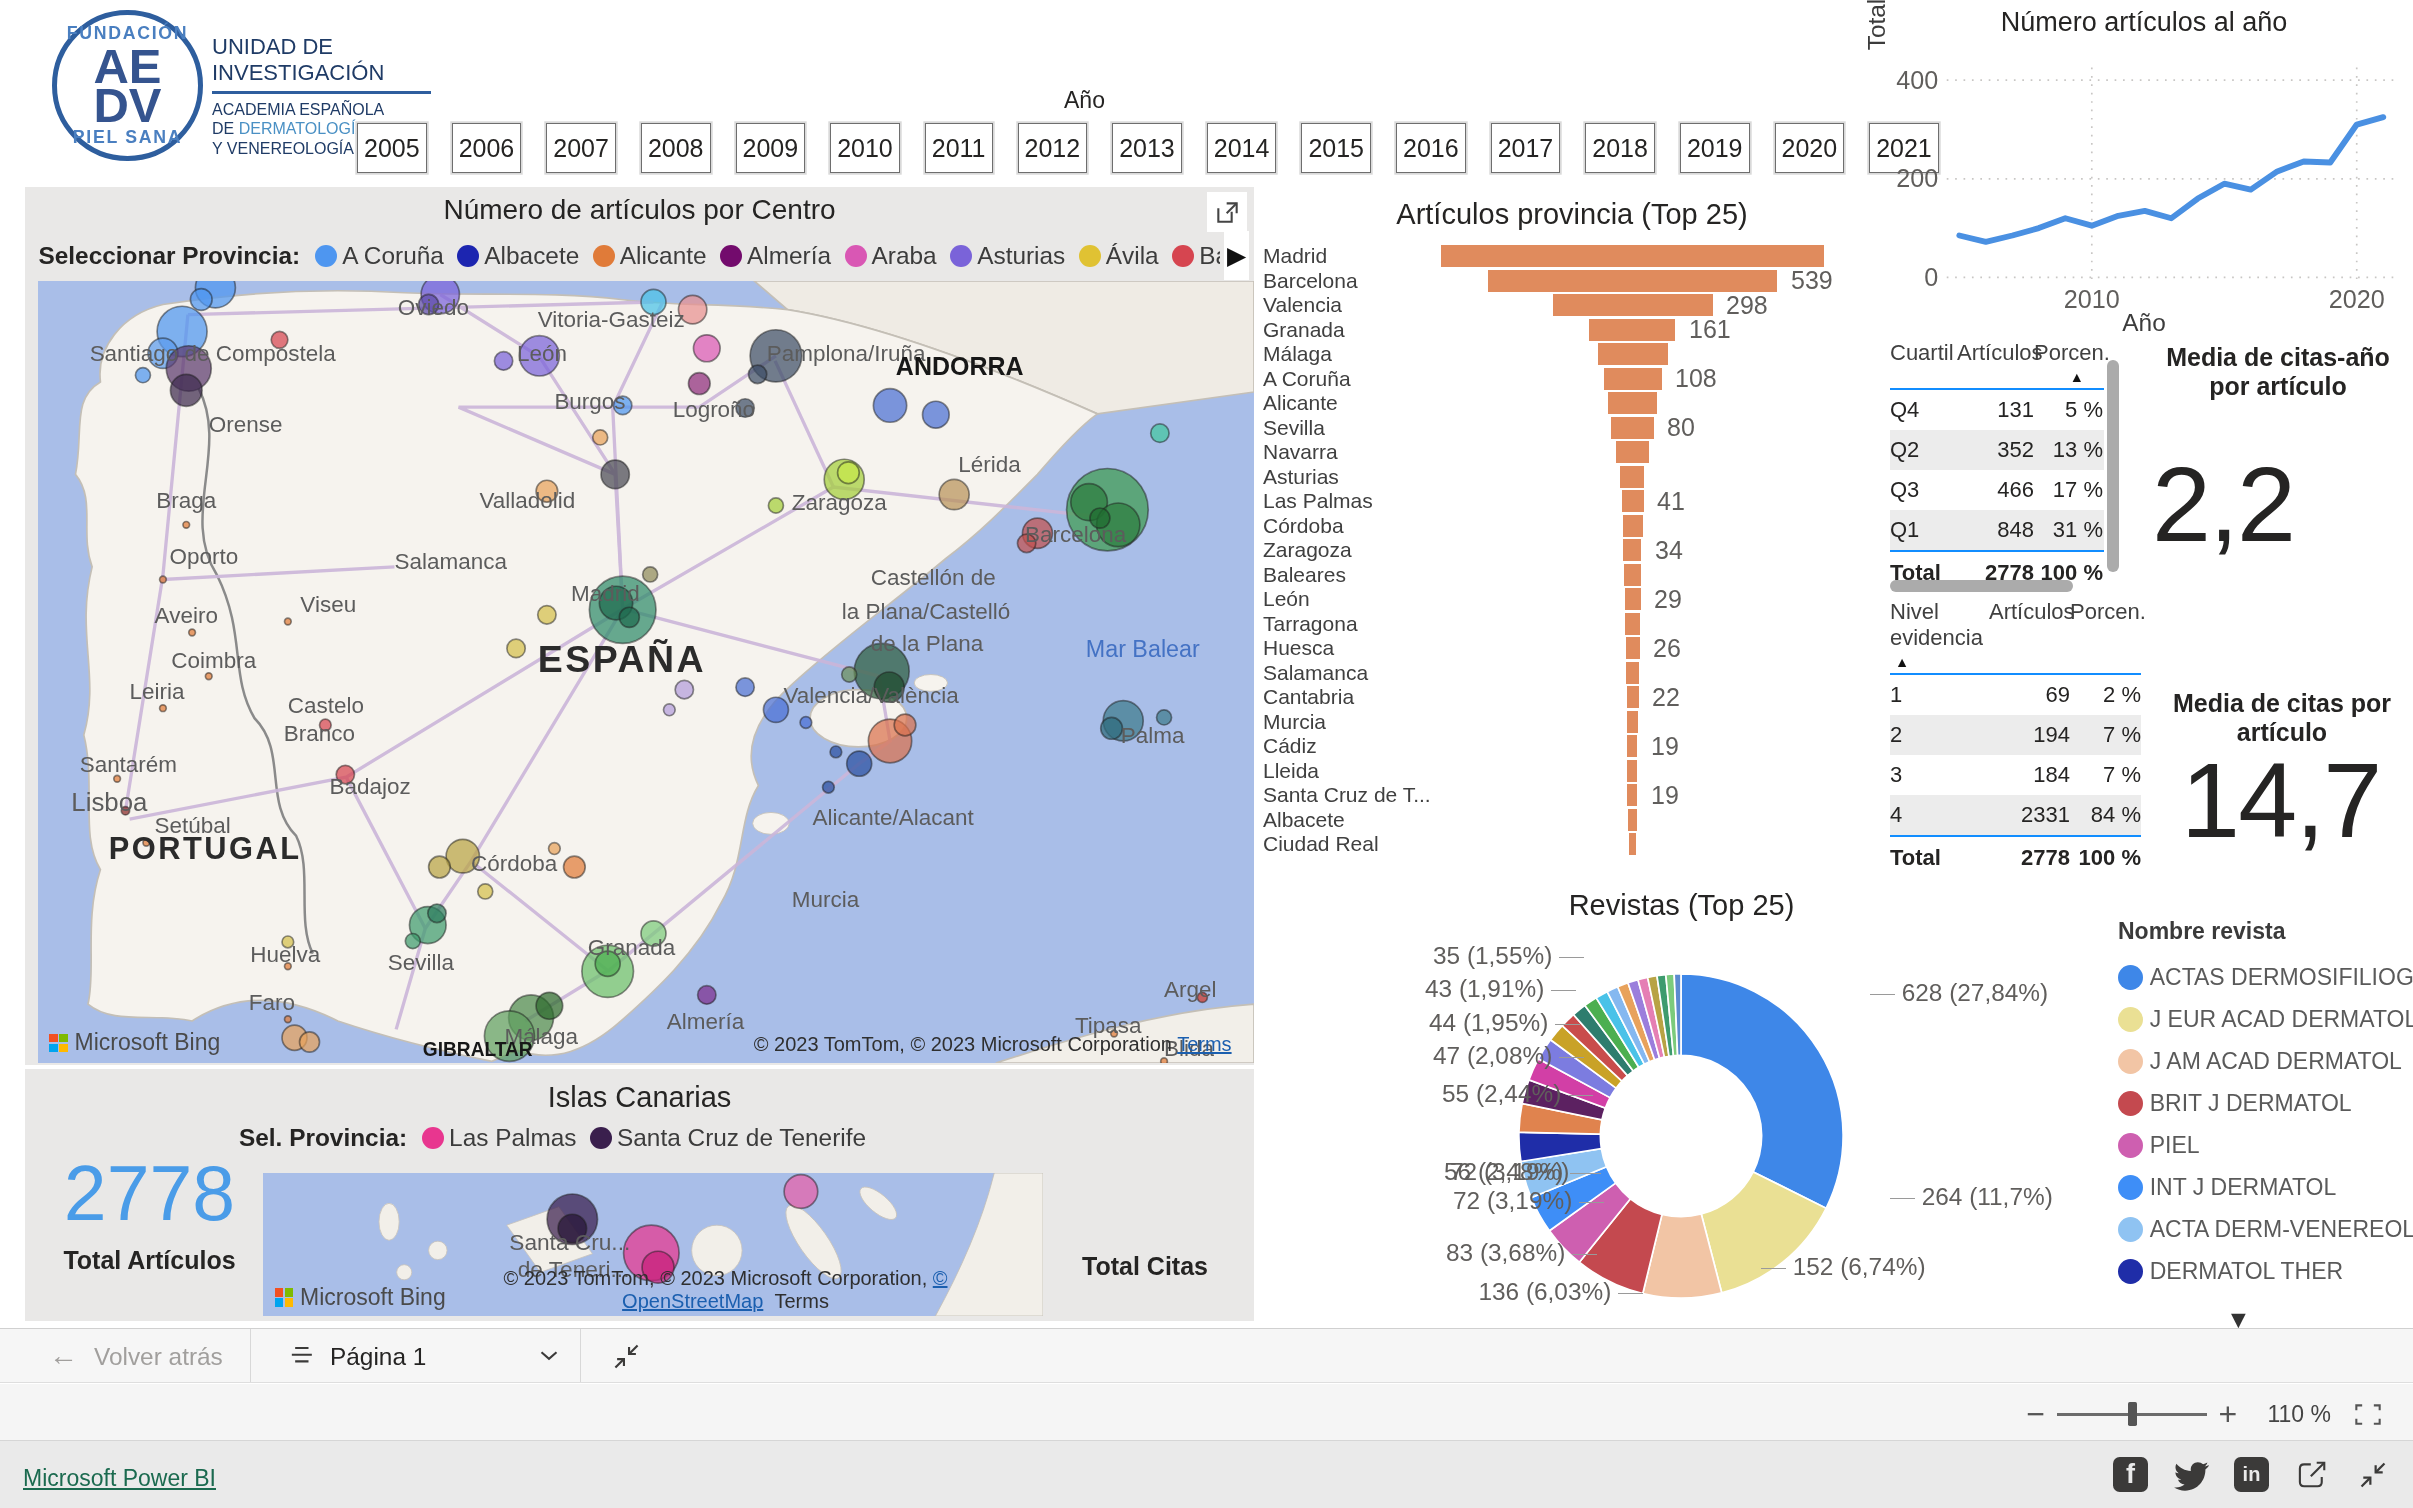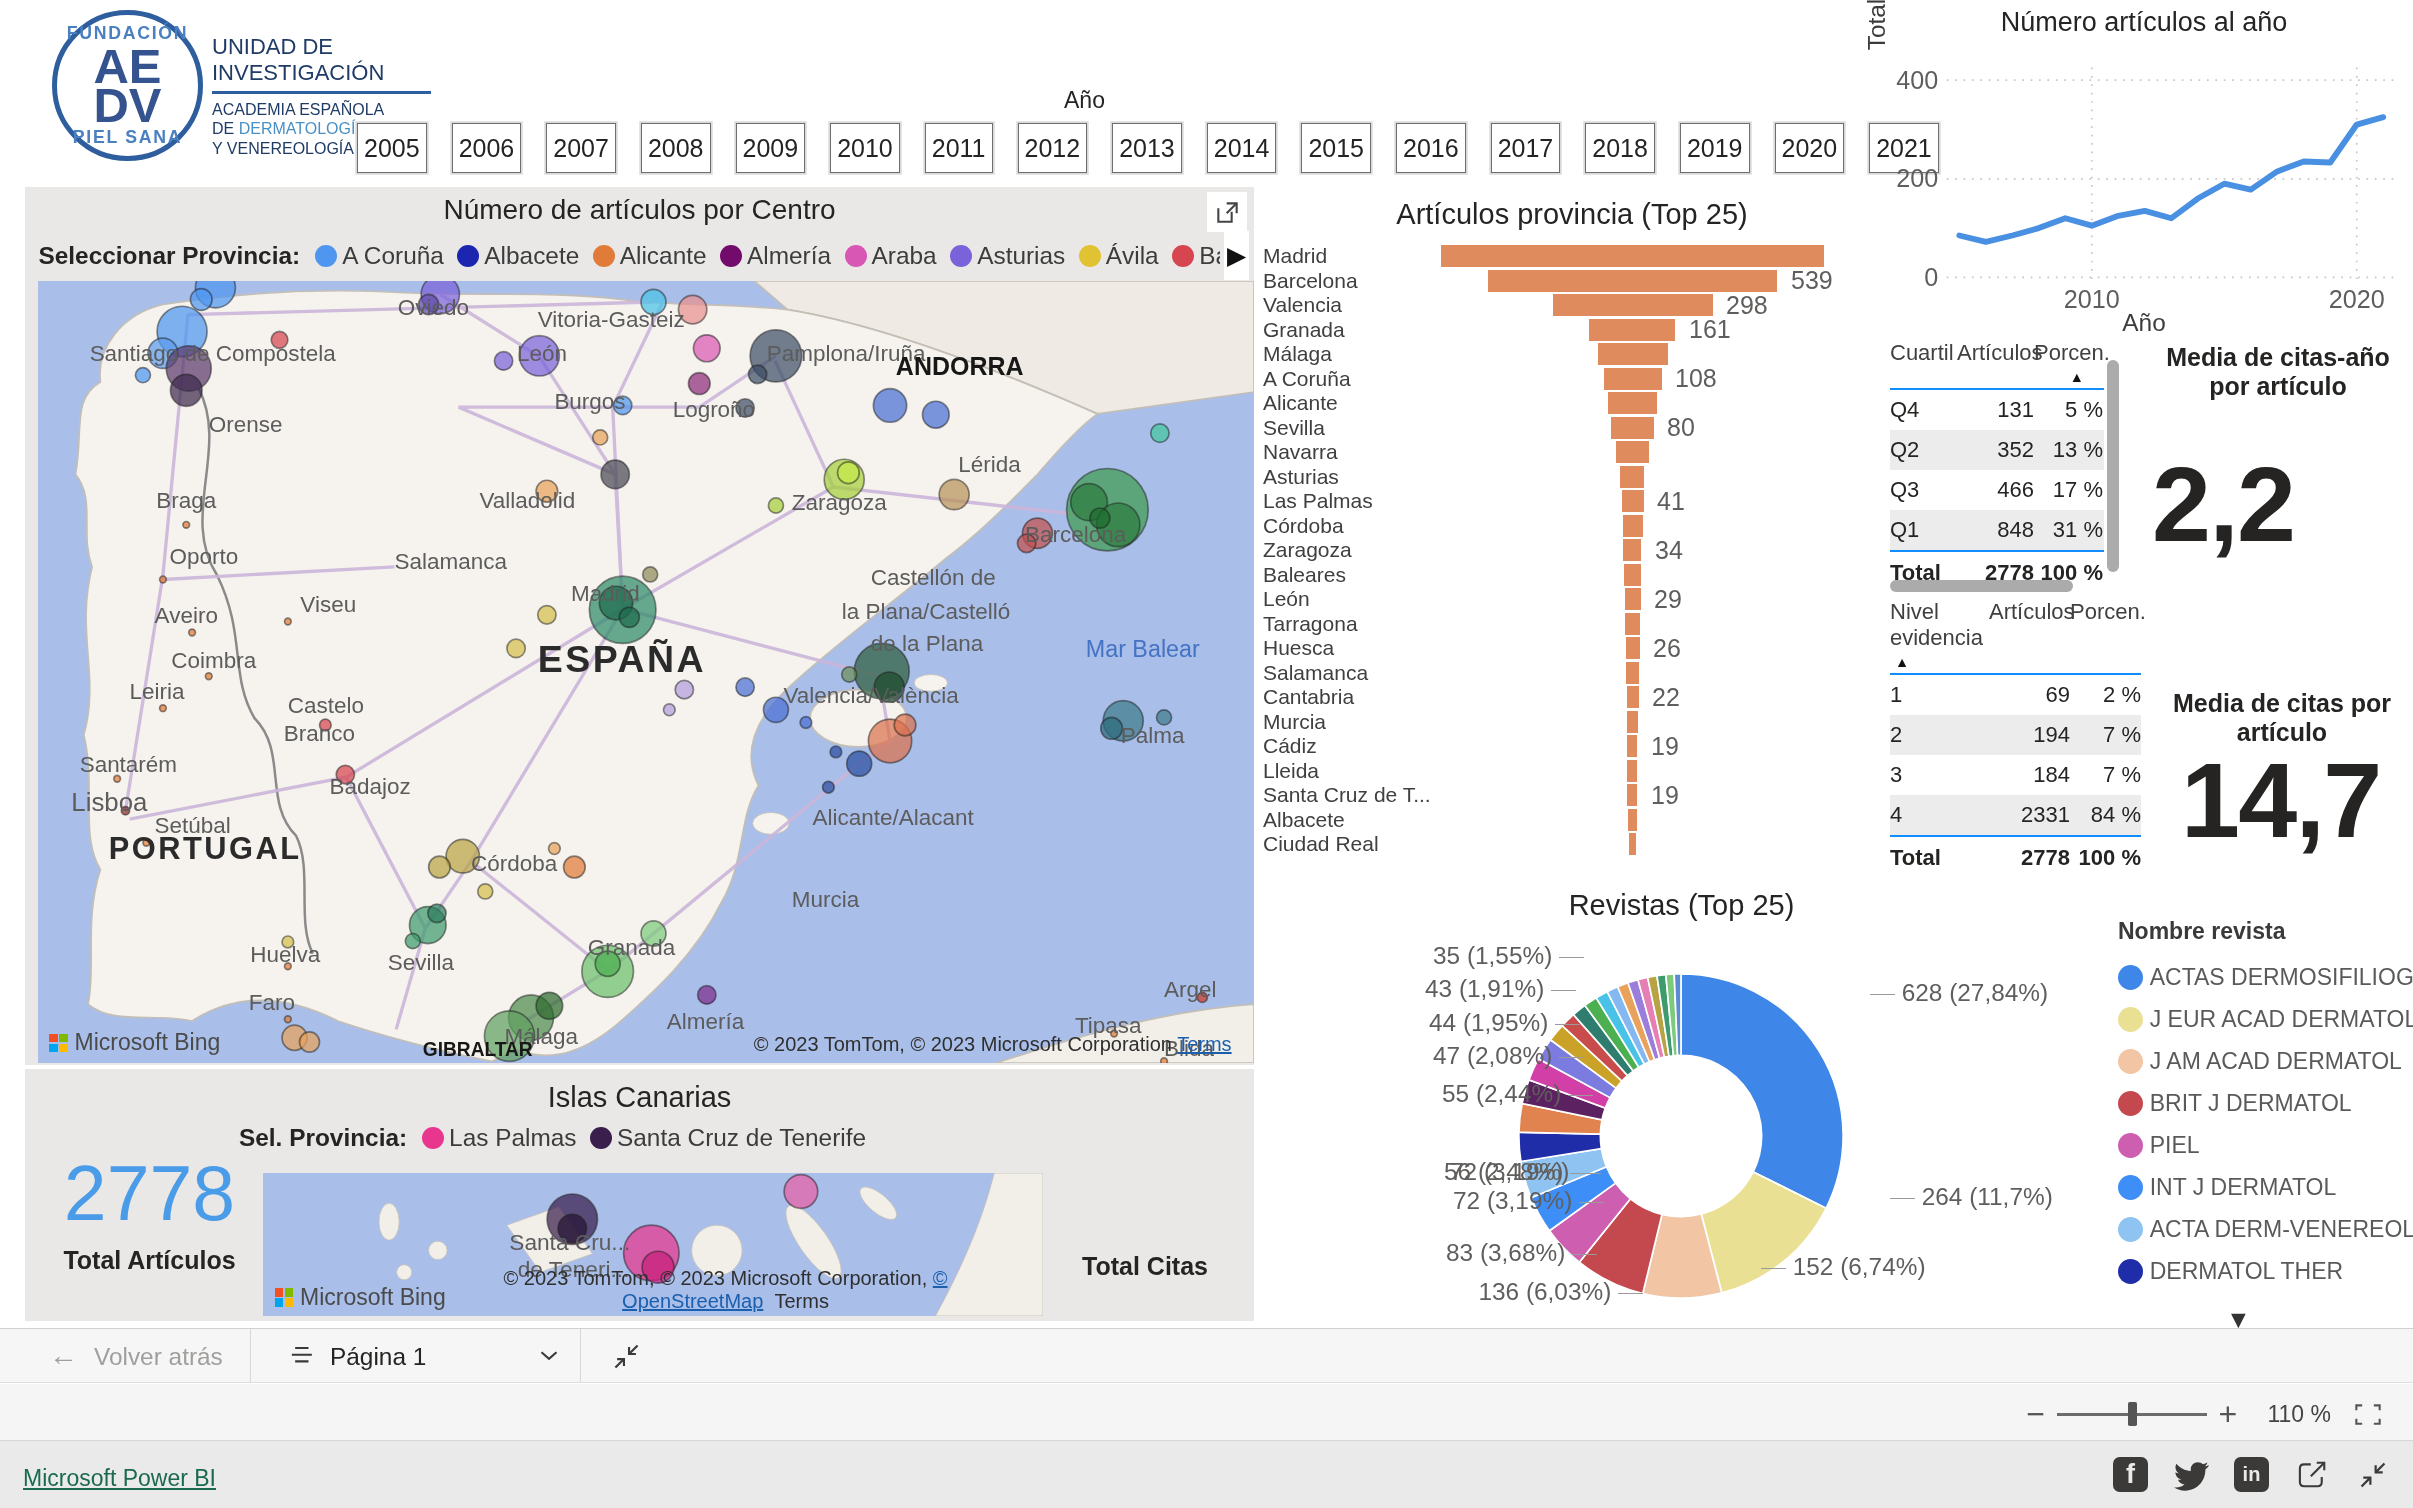--- a/index.html
+++ b/index.html
@@ -64,21 +64,21 @@
   .t-row{display:grid;height:40px;align-items:center;}
   .t-row.alt{background:#ECECEC;}
   .t-total{display:grid;height:42px;align-items:center;font-weight:bold;border-top:2.5px solid #118DFF;}
   .t1 .t-hd,.t1 .t-row,.t1 .t-total{grid-template-columns:67px 77px 69px;}
   .t2 .t-hd,.t2 .t-row,.t2 .t-total{grid-template-columns:99px 81px 71px;}
   .num{text-align:right;}
   .sortarrow{position:absolute;font-size:14.3px;color:#111;}
   .vscroll{position:absolute;width:11.8px;border-radius:5.9px;background:#ABABAB;}
   .hscroll{position:absolute;height:11.8px;border-radius:5.9px;background:#ABABAB;}
   .kpi-title{position:absolute;text-align:center;font-size:25px;font-weight:bold;color:#252423;}
-  .kpi-val{position:absolute;font-size:106px;font-weight:bold;color:#252423;letter-spacing:-1.7px;}
+  .kpi-val{position:absolute;font-size:106px;font-weight:normal;color:#252423;letter-spacing:-1.7px;}
   
   .donut-title{position:absolute;left:1261px;top:889px;width:841px;text-align:center;font-size:29px;color:#252423;}
   .callout{position:absolute;font-size:24.4px;color:#605E5C;white-space:nowrap;}
   .callout.left{text-align:right;}
   .callout.left::after{content:"";display:inline-block;width:25px;height:1.7px;background:#9A9A9A;margin-left:6.7px;vertical-align:middle;}
   .callout.right::before{content:"";display:inline-block;width:25px;height:1.7px;background:#9A9A9A;margin-right:6.7px;vertical-align:middle;}
   .legend{position:absolute;left:2118px;top:918px;width:294px;}
   .leg-title{font-size:23px;font-weight:bold;color:#3A3A3A;margin-bottom:11.8px;}
   .leg-item{display:flex;align-items:center;height:42px;cursor:pointer;}
   .leg-dot{width:25px;height:25px;border-radius:50%;margin-right:6.7px;flex:0 0 auto;}

